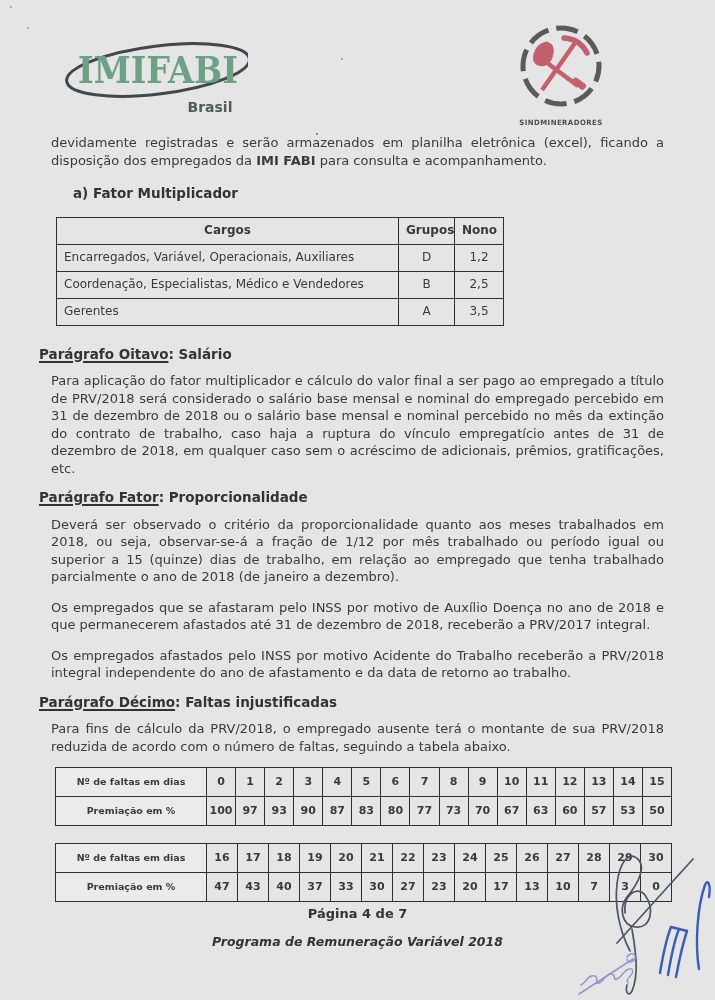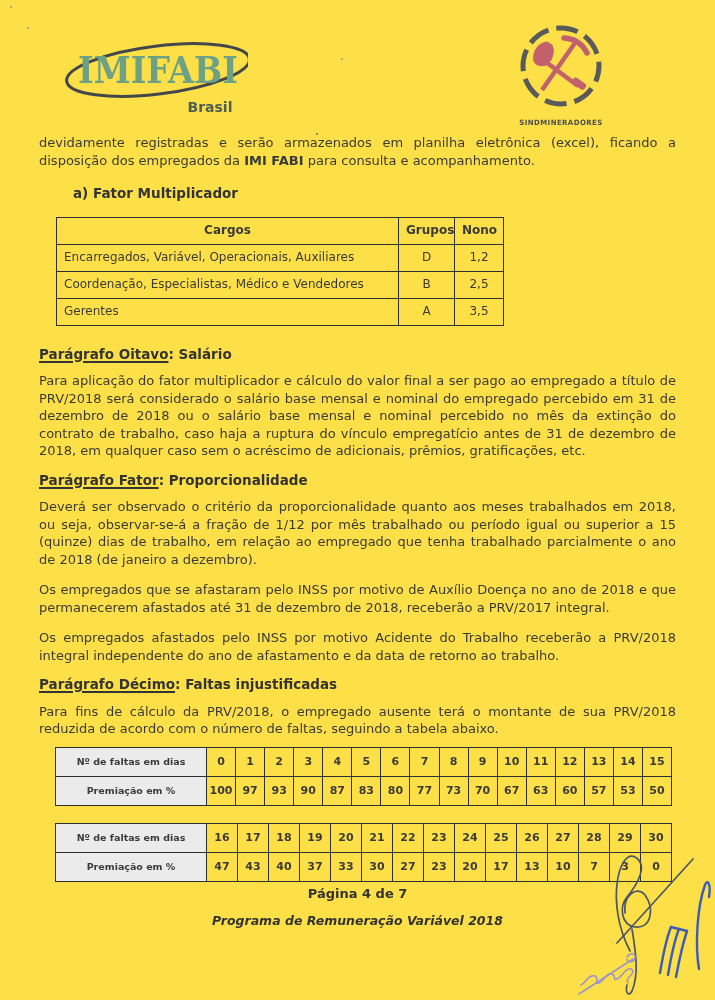--- a/index.html
+++ b/index.html
@@ -1,35 +1,35 @@
 <!DOCTYPE html>
 <html><head>
 <meta charset="utf-8">
 <style>
   html,body{margin:0;padding:0;}
   .page{
     position:relative;
     width:715px;height:1000px;
-    background:#fde047;
+    background:#e5e5e5;
     overflow:hidden;
     font-family:"DejaVu Sans", sans-serif;
     font-size:13px;line-height:17.5px;
     color:#3a3a3a;
   }
   
   .logo-row{position:relative;height:92px;margin-top:28px;}
   .logo-imifabi{position:absolute;left:58px;top:8px;}
   .stamp{position:absolute;left:506px;top:-6px;width:110px;text-align:center;}
   .stamp-label{
     font-size:7px;font-weight:bold;color:#4f4f4f;
     letter-spacing:.4px;margin-top:0px;transform:scaleY(1.05);
   }
   
   .content{padding:0 39px;}
-  p{margin:0;text-align:justify;}
+  p{margin:12px;text-align:justify;}
   .intro-p{margin-top:14px;}
   .b{font-weight:bold;}
   .section-a-heading{
     margin:16px 0 0 34px;font-size:13.5px;font-weight:bold;color:#333;
   }
   .fator-intro{margin-top:11px;}
   .para-heading{
     margin-top:20px;font-size:13.5px;font-weight:bold;color:#333;
   }
   .para-heading.tight{margin-top:12px;}

